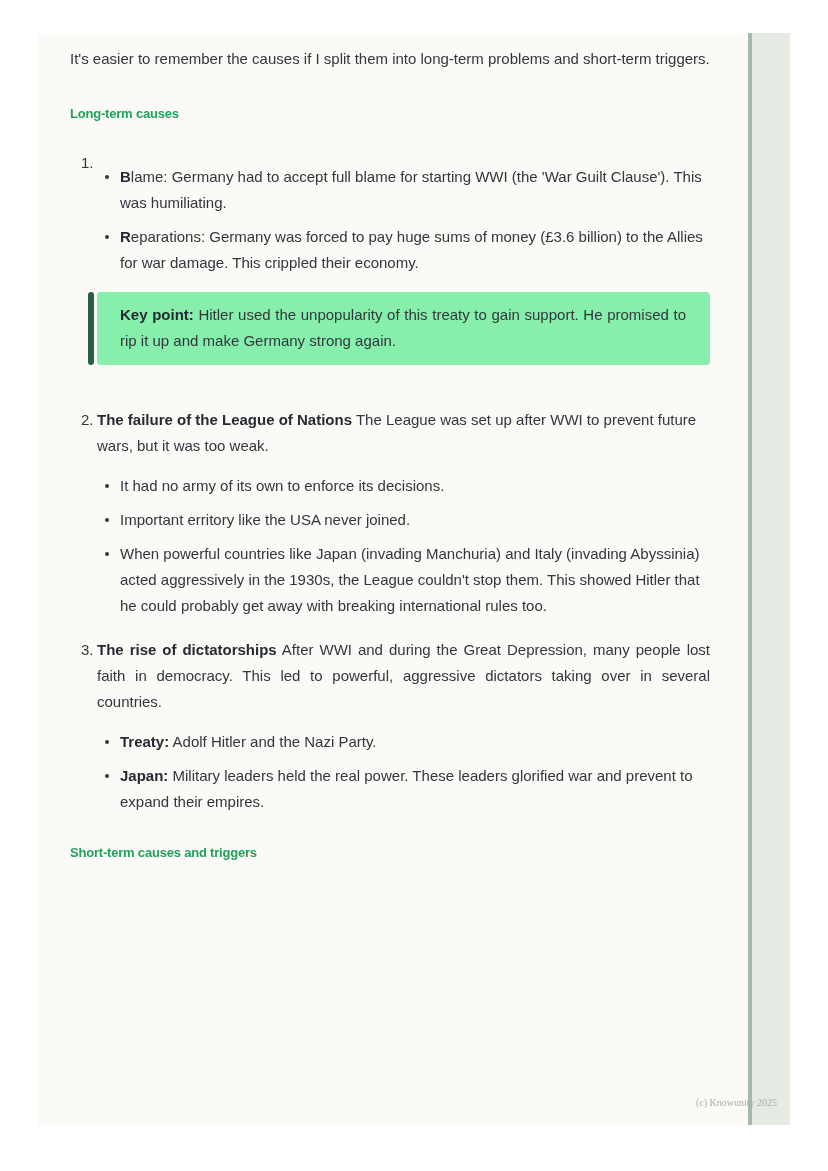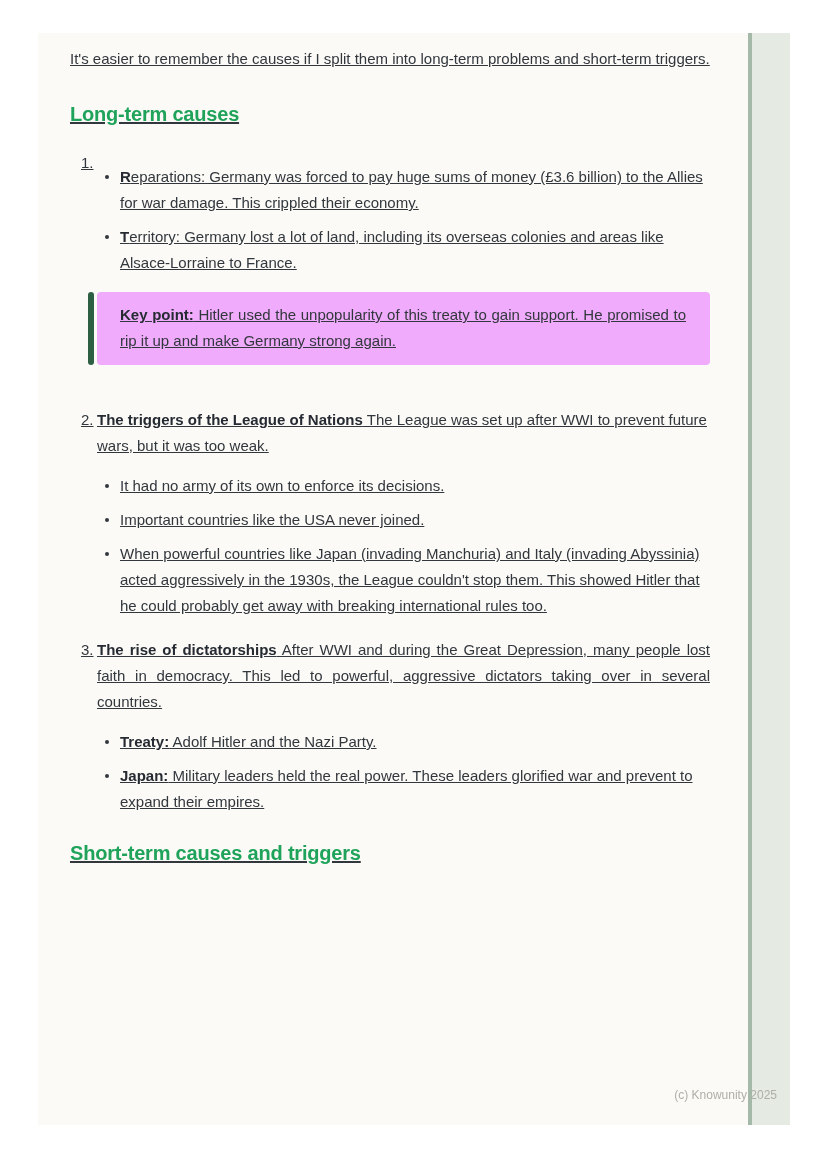--- a/index.html
+++ b/index.html
@@ -18,28 +18,28 @@
     background: #fbfaf6;
     padding: 13px 80px 40px 32px;
   }
   .edge-strip {
     position: absolute;
     top: 0; right: 0; bottom: 0;
     width: 42px;
     background: #e5ebe3;
     border-left: 4px solid #a5b9a9;
   }
-  .content { width: 640px; position: relative; z-index: 1; text-decoration: underline; }
+  .content { width: 640px; position: relative; z-index: 1; }
 
   p, li { font-size: 15px; line-height: 26px; }
   .intro { margin-bottom: 6px; }
 
   h2.green {
     color: #1fa35b;
-    font-size: 20px;
+    font-size: 13px;
     line-height: 24px;
     font-weight: 700;
     margin-top: 30px;
     margin-bottom: 24px;
     letter-spacing: -0.2px;
   }
   h2.bottom { margin-top: 26px; margin-bottom: 0; }
 
   b { font-weight: 700; color: #262b33; }
 
@@ -70,33 +70,34 @@
     margin: 16px 0 24px -9px;
   }
   .keybar {
     flex: 0 0 6px;
     background: #2c5f44;
     border-radius: 3px;
   }
   .keybox {
     flex: 1;
     margin-left: 3px;
-    background: #f0abfc;
+    background: #86efac;
     border-radius: 4px;
     padding: 10px 24px 11px 23px;
   }
 
   .watermark {
     position: absolute;
     right: 13px;
-    bottom: 24px;
-    font-size: 12px;
+    bottom: 16px;
+    font-size: 10px;
     line-height: 12px;
     color: #aeafa6;
     z-index: 2;
+    font-family: Liberation Serif, serif;
   }
 </style>
 </head>
 <body>
 
 <div class="card">
   <div class="edge-strip"></div>
 
   <div class="content">
 
@@ -104,50 +105,50 @@
 
     <h2 class="green">Long-term causes</h2>
 
     <div class="num-item">
       <span class="num">1.</span>
       <div class="num-body">
 
         <div class="bullets">
           <div class="bullet">
             <span class="dot"></span>
-            <p><b>R</b><span>eparations: Germany was forced to pay huge sums of money (£3.6 billion) to the Allies for war damage. This crippled their economy.</span></p>
+            <p><b>B</b><span>lame: Germany had to accept full blame for starting WWI (the 'War Guilt Clause'). This was humiliating.</span></p>
           </div>
           <div class="bullet">
             <span class="dot"></span>
-            <p><b>T</b><span>erritory: Germany lost a lot of land, including its overseas colonies and areas like Alsace-Lorraine to France.</span></p>
+            <p><b>R</b><span>eparations: Germany was forced to pay huge sums of money (£3.6 billion) to the Allies for war damage. This crippled their economy.</span></p>
           </div>
         </div>
 
         <div class="keypoint">
           <div class="keybar"></div>
           <div class="keybox">
             <p class="jp"><b>Key point:</b><span> Hitler used the unpopularity of this treaty to gain support. He promised to rip it up and make Germany strong again.</span></p>
           </div>
         </div>
       </div>
     </div>
 
     <div class="num-item">
       <span class="num">2.</span>
       <div class="num-body">
-        <p><b>The triggers of the League of Nations</b><span> The League was set up after WWI to prevent future wars, but it was too weak.</span></p>
+        <p><b>The failure of the League of Nations</b><span> The League was set up after WWI to prevent future wars, but it was too weak.</span></p>
 
         <div class="bullets">
           <div class="bullet">
             <span class="dot"></span>
             <p>It had no army of its own to enforce its decisions.</p>
           </div>
           <div class="bullet">
             <span class="dot"></span>
-            <p>Important countries like the USA never joined.</p>
+            <p>Important erritory like the USA never joined.</p>
           </div>
           <div class="bullet">
             <span class="dot"></span>
             <p>When powerful countries like Japan (invading Manchuria) and Italy (invading Abyssinia) acted aggressively in the 1930s, the League couldn't stop them. This showed Hitler that he could probably get away with breaking international rules too.</p>
           </div>
         </div>
       </div>
     </div>
 
     <div class="num-item">

